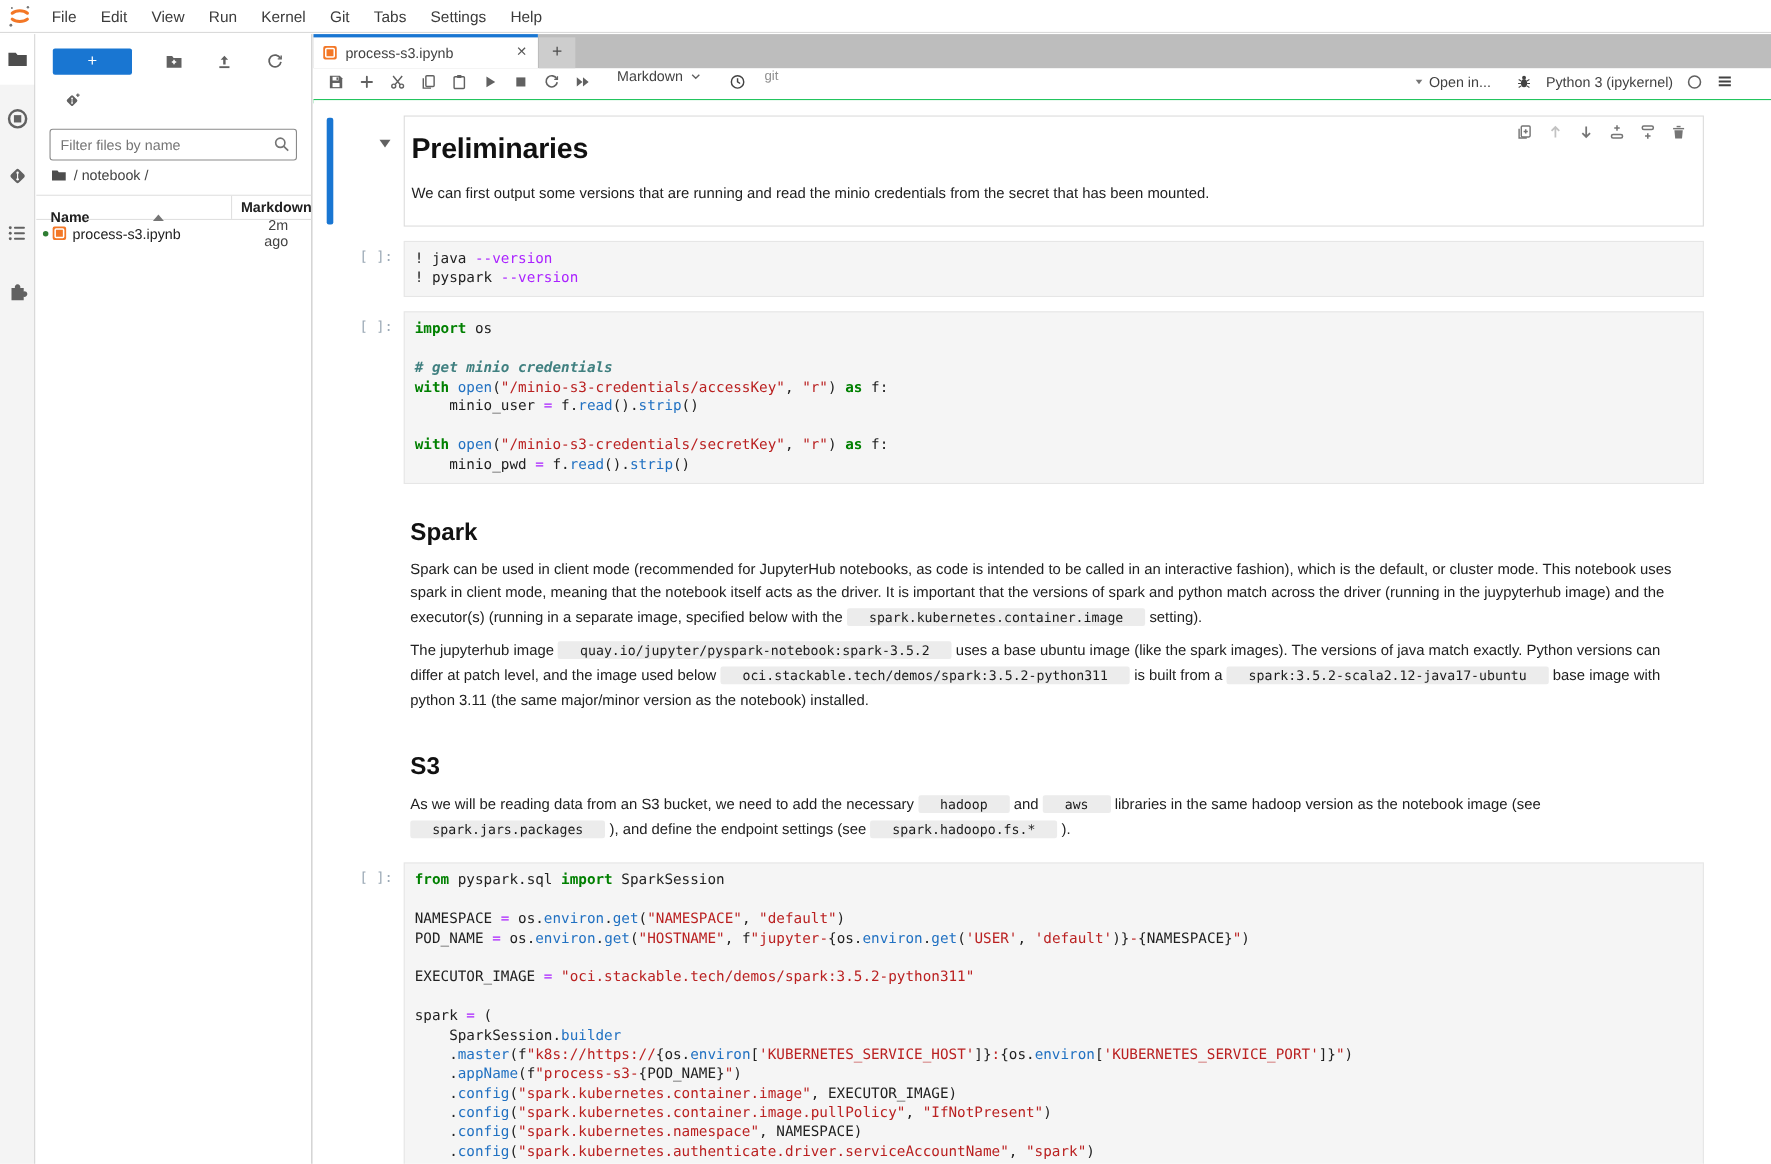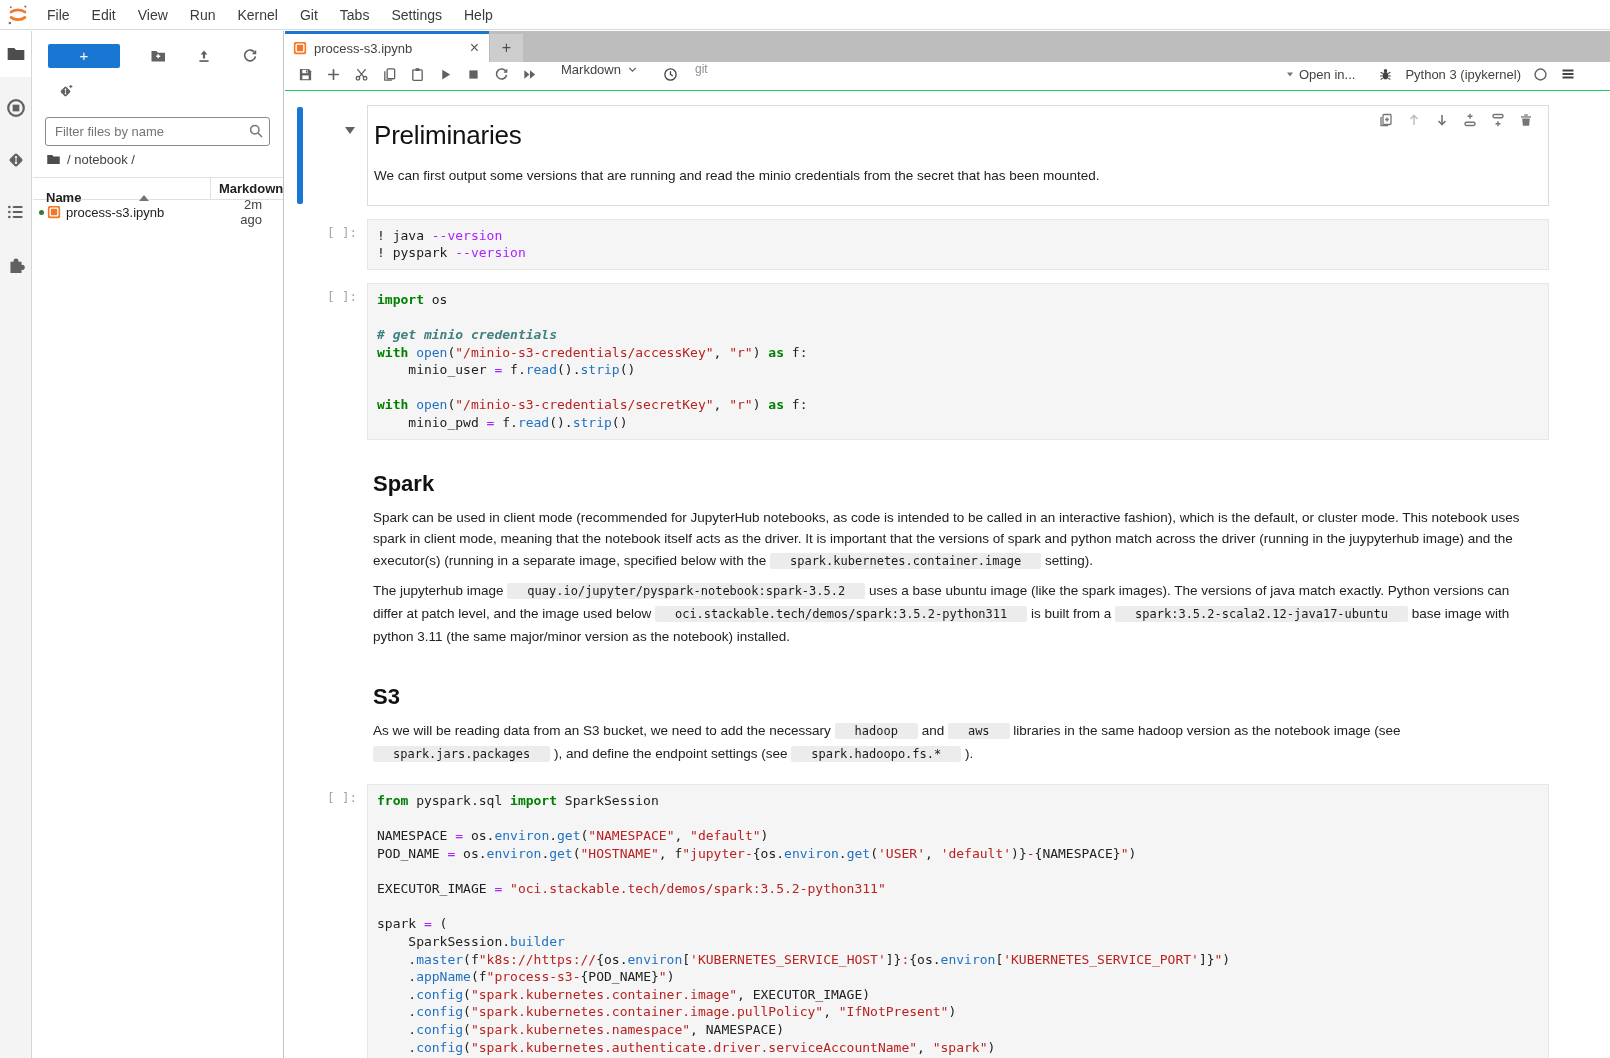--- a/index.html
+++ b/index.html
@@ -75,21 +75,21 @@
     font-family:"DejaVu Sans Mono",monospace;font-size:12.5px;color:#9aa8b5;}
   .cellbody{flex:1;margin-right:61px;min-width:0;}
   .cell.code .cellbody{background:#f5f5f5;border:1px solid #e6e6e6;padding:7px 9px;}
   pre.code{margin:0;font-family:"DejaVu Sans Mono",monospace;font-size:13px;}
   .cl{height:17.6px;line-height:17.6px;white-space:pre;}
   .tk-pl{color:#212121;} .tk-kw{color:var(--kw);font-weight:bold;} .tk-st{color:var(--st);}
   .tk-cm{color:var(--cm);font-style:italic;font-weight:bold;} .tk-op{color:var(--op);} .tk-fn{color:var(--fn);}
 
   .cell.markdown-active .cellbody{border:1px solid #dcdcdc;background:#fff;padding:8px 10px 14px 6px;}
   .cell.markdown .cellbody{padding:2px 10px 2px 6px;}
-  .cellbody h1{font-size:26px;font-weight:400;color:#111;margin:6px 0 14px 0;letter-spacing:-0.2px;}
+  .cellbody h1{font-size:26px;font-weight:700;color:#111;margin:6px 0 14px 0;letter-spacing:-0.2px;}
   .cellbody h2{font-size:22px;font-weight:600;color:#111;margin:16px 0 10px 0;}
   .cellbody p{font-size:13.5px;color:#212121;line-height:21.6px;margin:8px 0 4px 0;}
   code.ic{font-family:"DejaVu Sans Mono",monospace;font-size:12px;background:#ececec;padding:1px 20px;border-radius:2px;color:#1a1a1a;}
   .collapser{position:absolute;left:12px;top:2px;bottom:2px;width:6px;background:var(--accent);border-radius:2px;}
   .hdg-collapse{position:absolute;left:60px;top:22px;width:0;height:0;
     border-left:5.5px solid transparent;border-right:5.5px solid transparent;border-top:7px solid #616161;}
   .cell-toolbar{position:absolute;top:3px;right:66px;display:flex;background:#fff;padding:2px 4px;}
   .ctb-btn{width:28px;height:20px;display:flex;align-items:center;justify-content:center;color:#757575;}
   .ctb-btn svg{width:16px;height:16px;}
   .ctb-btn.disabled{color:#c2c2c2;}

